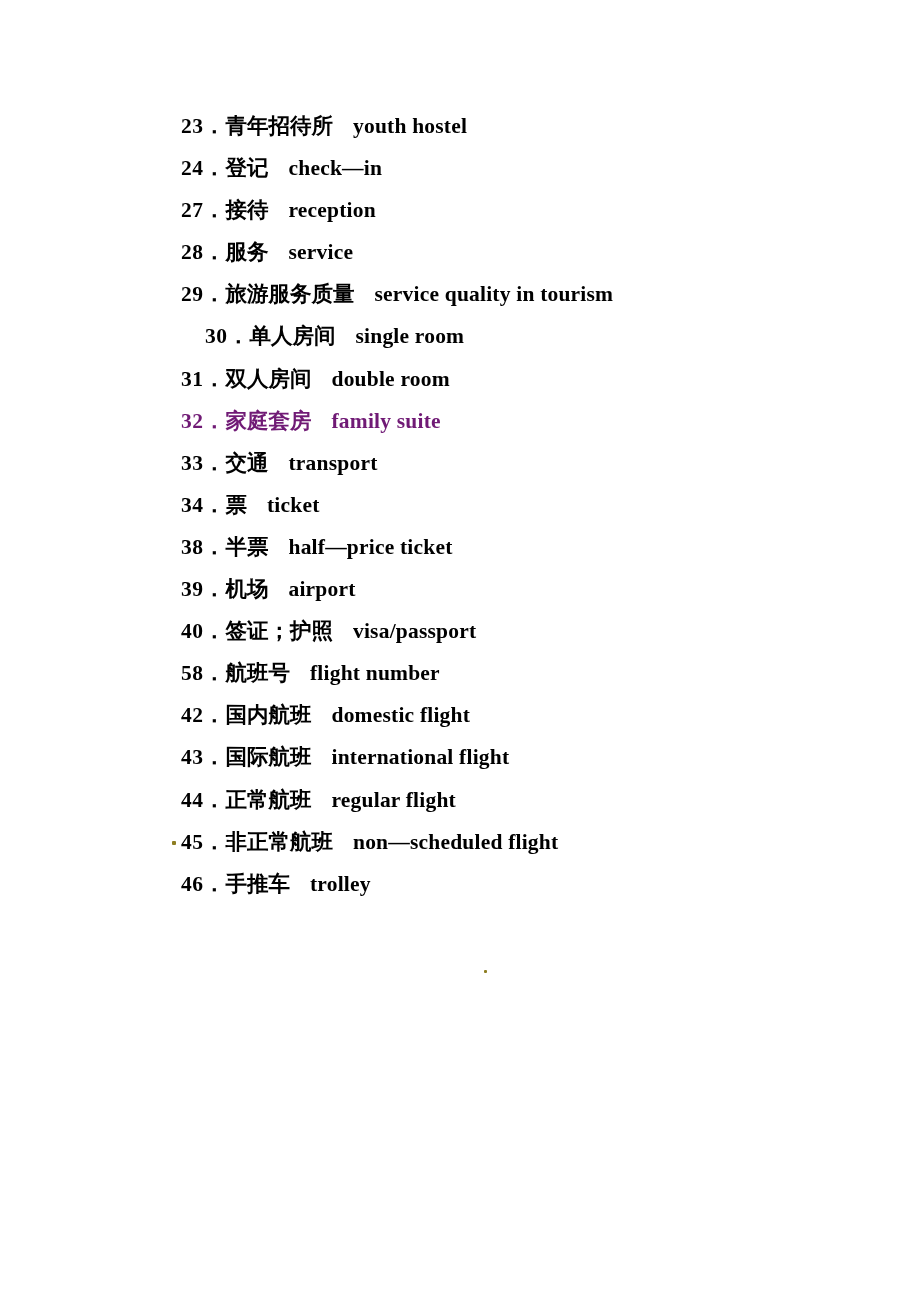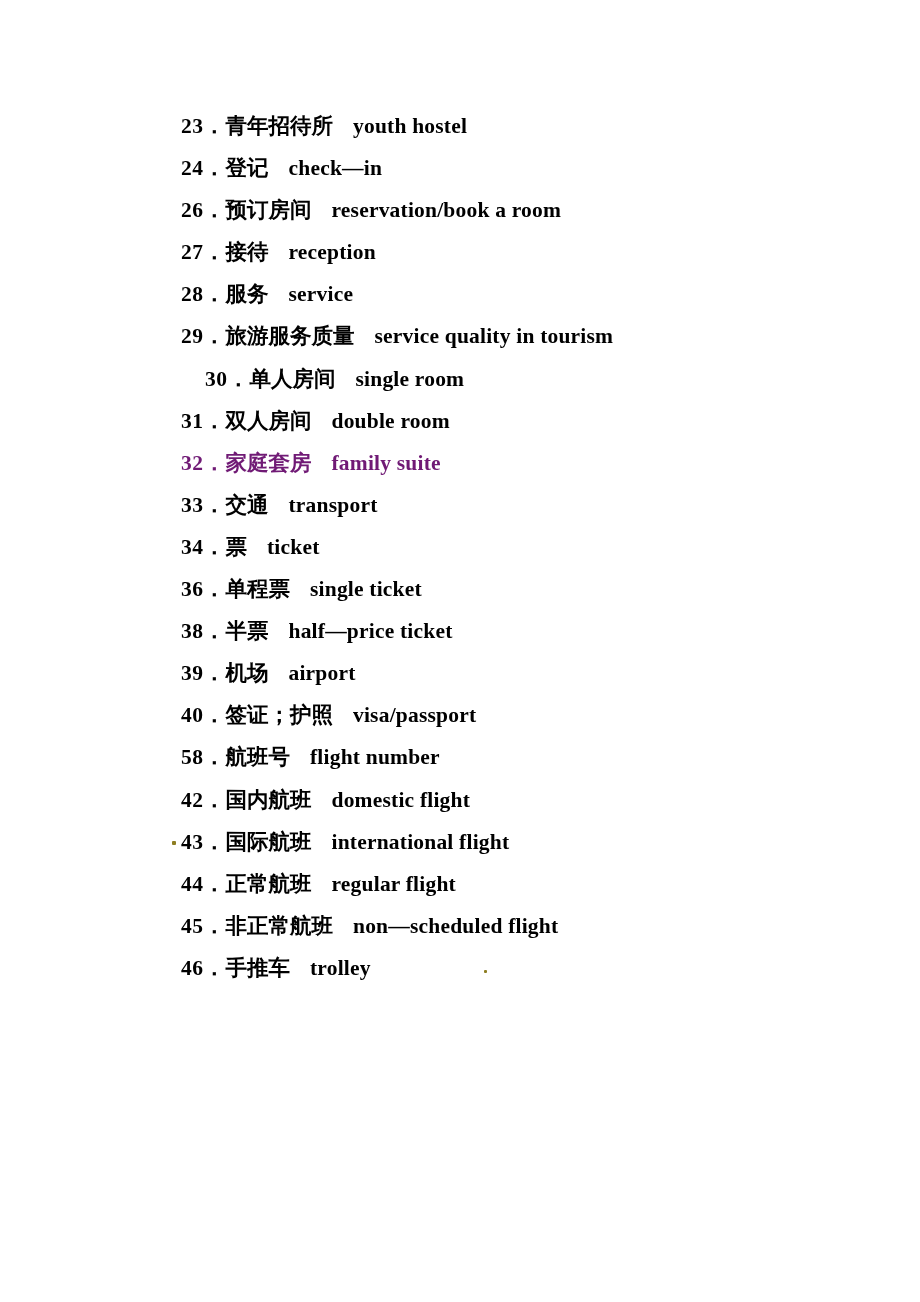--- a/index.html
+++ b/index.html
@@ -70,30 +70,28 @@
   }
 </style>
 </head>
 <body style="background: rgb(255, 255, 255);">
 
 <div class="page">
 
   <div class="vocab-list">
       <div class="vocab-row" style="color: rgb(0, 0, 0);"><span class="num">23</span><span class="sep">．</span><span class="zh">青年招待所</span><span class="en">youth hostel</span></div>
       <div class="vocab-row" style="color: rgb(0, 0, 0);"><span class="num">24</span><span class="sep">．</span><span class="zh">登记</span><span class="en">check—in</span></div>
-      <div class="vocab-row" style="color: rgb(0, 0, 0);"><span class="num">26</span><span class="sep">．</span><span class="zh">预订房间</span><span class="en">reservation/book a room</span></div>
       <div class="vocab-row" style="color: rgb(0, 0, 0);"><span class="num">27</span><span class="sep">．</span><span class="zh">接待</span><span class="en">reception</span></div>
       <div class="vocab-row" style="color: rgb(0, 0, 0);"><span class="num">28</span><span class="sep">．</span><span class="zh">服务</span><span class="en">service</span></div>
       <div class="vocab-row" style="color: rgb(0, 0, 0);"><span class="num">29</span><span class="sep">．</span><span class="zh">旅游服务质量</span><span class="en">service quality in tourism</span></div>
       <div class="vocab-row" style="color: rgb(0, 0, 0); margin-left: 24px;"><span class="num">30</span><span class="sep">．</span><span class="zh">单人房间</span><span class="en">single room</span></div>
       <div class="vocab-row" style="color: rgb(0, 0, 0);"><span class="num">31</span><span class="sep">．</span><span class="zh">双人房间</span><span class="en">double room</span></div>
       <div class="vocab-row" style="color: #701a75;"><span class="num">32</span><span class="sep">．</span><span class="zh">家庭套房</span><span class="en">family suite</span></div>
       <div class="vocab-row" style="color: rgb(0, 0, 0);"><span class="num">33</span><span class="sep">．</span><span class="zh">交通</span><span class="en">transport</span></div>
       <div class="vocab-row" style="color: rgb(0, 0, 0);"><span class="num">34</span><span class="sep">．</span><span class="zh">票</span><span class="en">ticket</span></div>
-      <div class="vocab-row" style="color: rgb(0, 0, 0);"><span class="num">36</span><span class="sep">．</span><span class="zh">单程票</span><span class="en">single ticket</span></div>
       <div class="vocab-row" style="color: rgb(0, 0, 0);"><span class="num">38</span><span class="sep">．</span><span class="zh">半票</span><span class="en">half—price ticket</span></div>
       <div class="vocab-row" style="color: rgb(0, 0, 0);"><span class="num">39</span><span class="sep">．</span><span class="zh">机场</span><span class="en">airport</span></div>
       <div class="vocab-row" style="color: rgb(0, 0, 0);"><span class="num">40</span><span class="sep">．</span><span class="zh">签证；护照</span><span class="en">visa/passport</span></div>
       <div class="vocab-row" style="color: rgb(0, 0, 0);"><span class="num">58</span><span class="sep">．</span><span class="zh">航班号</span><span class="en">flight number</span></div>
       <div class="vocab-row" style="color: rgb(0, 0, 0);"><span class="num">42</span><span class="sep">．</span><span class="zh">国内航班</span><span class="en">domestic flight</span></div>
       <div class="vocab-row" style="color: rgb(0, 0, 0);"><span class="num">43</span><span class="sep">．</span><span class="zh">国际航班</span><span class="en">international flight</span></div>
       <div class="vocab-row" style="color: rgb(0, 0, 0);"><span class="num">44</span><span class="sep">．</span><span class="zh">正常航班</span><span class="en">regular flight</span></div>
       <div class="vocab-row" style="color: rgb(0, 0, 0);"><span class="num">45</span><span class="sep">．</span><span class="zh">非正常航班</span><span class="en">non—scheduled flight</span></div>
       <div class="vocab-row" style="color: rgb(0, 0, 0);"><span class="num">46</span><span class="sep">．</span><span class="zh">手推车</span><span class="en">trolley</span></div>
     </div>

